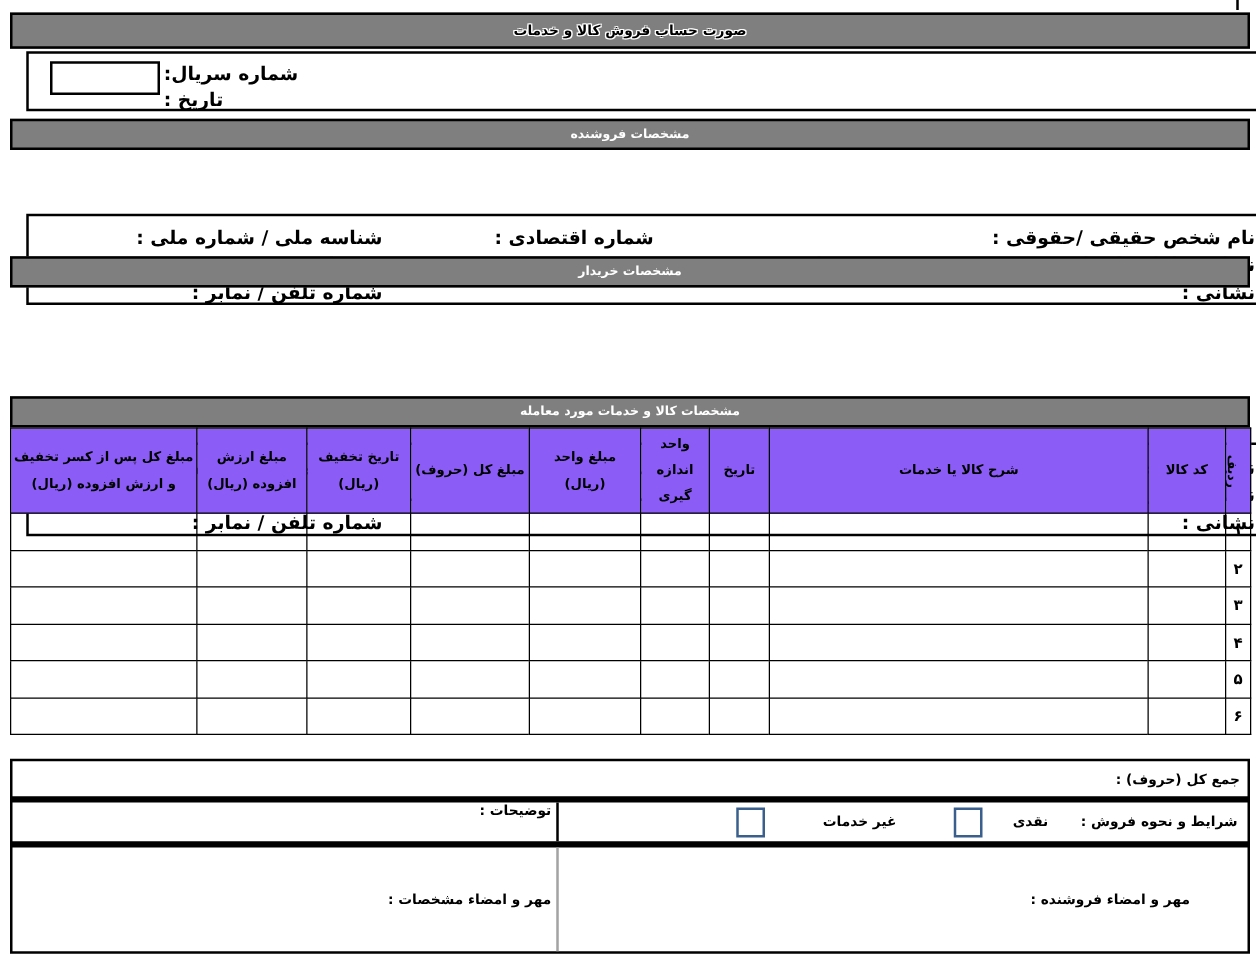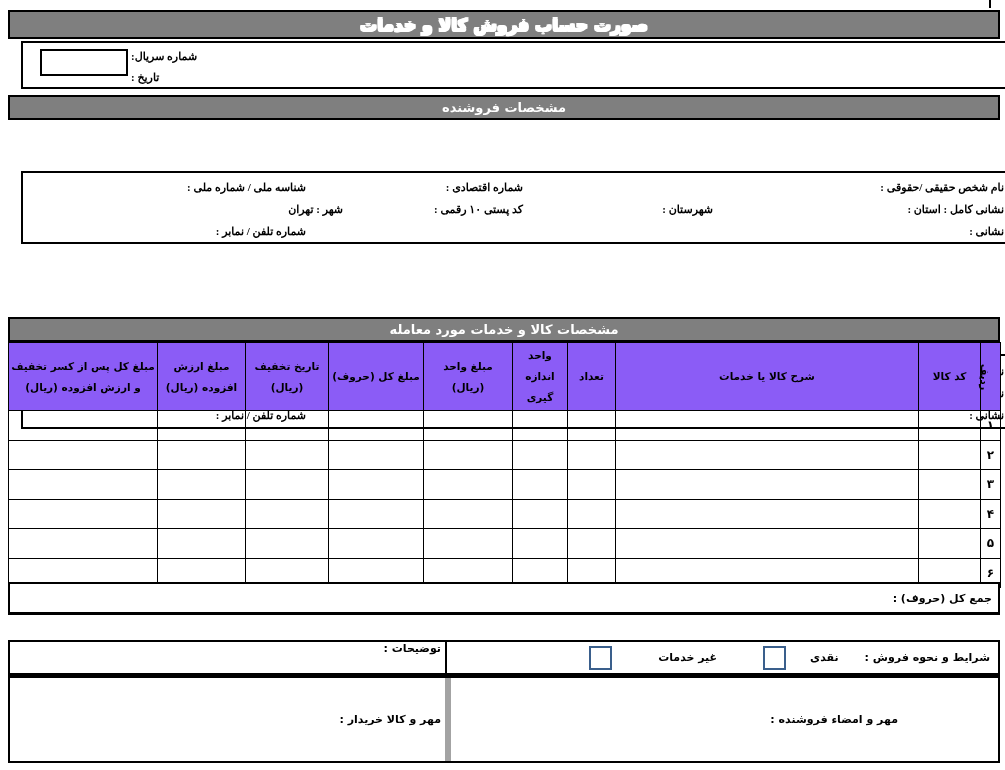--- a/index.html
+++ b/index.html
@@ -5,27 +5,27 @@
   * { box-sizing: border-box; margin: 0; padding: 0; }
   html,body { width:1005px; height:770px; background:#fff;
     font-family:"DejaVu Sans", sans-serif; color:#000; overflow:hidden; }
   .page { position:relative; width:1005px; height:770px; direction:rtl; }
 
   .sec { position:absolute; left:8px; width:992px; }
 
   
   .bar { background:#7f7f7f; border:2px solid #000; display:flex;
          align-items:center; justify-content:center; }
-  .bar .bar-text { color:#fff; font-weight:bold; font-size:13px; }
-  .bar .title-text { color:#ffffff; font-weight:bold; font-size:17px;
+  .bar .bar-text { color:#fff; font-weight:bold; font-size:10px; }
+  .bar .title-text { color:#000000; font-weight:bold; font-size:11px;
      text-shadow:-1px -1px 0 #fff, 1px -1px 0 #fff, -1px 1px 0 #fff, 1px 1px 0 #fff, 0 1px 0 #fff, 0 -1px 0 #fff; }
 
   .box { border:2px solid #000; background:#fff; position:relative; }
 
-  .lbl { font-weight:bold; font-size:11px; white-space:nowrap; position:absolute;font-family:Liberation Serif, serif; }
+  .lbl { font-weight:bold; font-size:15px; white-space:nowrap; position:absolute; }
 
   
   .info-row { position:absolute; left:0; right:0; height:20px; }
 
   
   table.items { position:absolute; top:342px; left:8px; width:992px;
     border-collapse:collapse; table-layout:fixed; direction:rtl; }
   table.items, table.items th, table.items td { border:1.5px solid #000; }
   table.items th { font-size:10.5px; font-weight:bold; text-align:center;
     vertical-align:middle; line-height:2.0; padding:2px; height:56px; background:#8b5cf6;}
@@ -39,22 +39,22 @@
   .thickline { border-bottom:3.5px solid #000 !important; }
 
   
   .split-row { border:2px solid #000; display:flex; background:#fff; }
   .cell-right { width:553px; border-left:2px solid #000; display:flex;
     align-items:center; }
   .cell-left { flex:1; display:flex; align-items:flex-start; justify-content:flex-start; }
   .chk { width:23px; height:24px; border:2.5px solid #3a5f8c; background:#fff; flex:none; }
   .terms-lbl { font-weight:bold; font-size:11px; white-space:nowrap; }
 
-  .sig-cell-right { width:553px; border-left:6px solid #a3a3a3; display:flex;
-    align-items:center; padding-right:100px; }
+  .sig-cell-right { width:553px; border-left:2px solid #a3a3a3; display:flex;
+    align-items:center; padding-right:46px; }
   .sig-cell-left { flex:1; display:flex; align-items:center; padding-right:4px; }
 
   
   .serial-input { position:absolute; left:17px; top:6px; width:88px; height:27px;
     border:2px solid #000; background:#fff; }
 
   .page-tick { position:absolute; left:989px; top:0; width:2px; height:8px; background:#000; }
 </style>
 </head>
 <body>
@@ -86,20 +86,23 @@
       <span class="lbl" style="right:298px;">شهرستان :</span>
       <span class="lbl" style="right:488px;">کد پستی ۱۰ رقمی :</span>
       <span class="lbl" style="right:668px;">شهر : تهران</span>
     </div>
     <div class="info-row" style="top:52px;">
       <span class="lbl" style="right:7px;">نشانی :</span>
       <span class="lbl" style="right:705px;">شماره تلفن / نمابر :</span>
     </div>
   </div>
 
+  <div class="sec bar" style="top:205px; height:25px;">
+    <span class="bar-text">مشخصات خریدار</span>
+  </div>
   <div class="sec box" style="top:233px; height:75px;">
     <div class="info-row" style="top:9px;">
       <span class="lbl" style="right:7px;">نام شخص حقیقی /حقوقی :</span>
       <span class="lbl" style="right:488px;">شماره اقتصادی :</span>
       <span class="lbl" style="right:705px;">شناسه ملی / شماره ملی :</span>
     </div>
     <div class="info-row" style="top:31px;">
       <span class="lbl" style="right:7px;">نشانی کامل : استان  :</span>
       <span class="lbl" style="right:298px;">شهرستان :</span>
       <span class="lbl" style="right:488px;">کد پستی ۱۰ رقمی :</span>
@@ -126,21 +129,21 @@
       <col style="width:95px">
         <col style="width:83px">
         <col style="width:88px">
       <col style="width:149px">
     </colgroup>
     <thead>
       <tr>
         <th><span class="vertical-text">ردیف</span></th>
         <th>کد کالا</th>
         <th>شرح کالا یا خدمات</th>
-        <th>تعداد</th>
+        <th>تاریخ</th>
         <th>واحد اندازه گیری</th>
         <th>مبلغ واحد (ریال)</th>
         <th>مبلغ کل (حروف)</th>
         <th>تاریخ تخفیف (ریال)</th>
         <th>مبلغ ارزش افزوده (ریال)</th>
         <th>مبلغ کل پس از کسر تخفیف و ارزش افزوده (ریال)</th>
       </tr>
     </thead>
     <tbody>
       <tr>
@@ -211,21 +214,21 @@
           <td></td>
         <td></td>
           <td></td>
         <td></td>
           <td></td>
         <td></td>
       </tr>
     </tbody>
   </table>
 
-  <div class="sec total-row thickline" style="top:582px; height:33px;padding-left:46px;">
+  <div class="sec total-row thickline" style="top:607px; height:33px;padding-left:46px;">
     <span class="lbl2">جمع کل (حروف) :</span>
     <span></span>
   </div>
 
   <div class="sec split-row thickline" style="top:640px; height:36px;">
     <div class="cell-right" style="padding-right:8px;">
       <span class="terms-lbl">شرایط و نحوه فروش :</span>
       <span class="terms-lbl" style="margin-right:26px;">نقدی</span>
       <div class="chk" style="margin-right:24px;"></div>
       <span class="terms-lbl" style="margin-right:46px;">غیر خدمات</span>
@@ -235,16 +238,16 @@
       <span class="terms-lbl">توضیحات :</span>
       <span></span>
     </div>
   </div>
 
   <div class="sec split-row" style="top:676px; height:87px;">
     <div class="sig-cell-right">
       <span class="terms-lbl">مهر و امضاء فروشنده :</span>
     </div>
     <div class="sig-cell-left">
-      <span class="terms-lbl">مهر و کالا خریدار :</span>
+      <span class="terms-lbl">مهر و امضاء مشخصات :</span>
     </div>
   </div>
 </div>
 
 </body></html>

